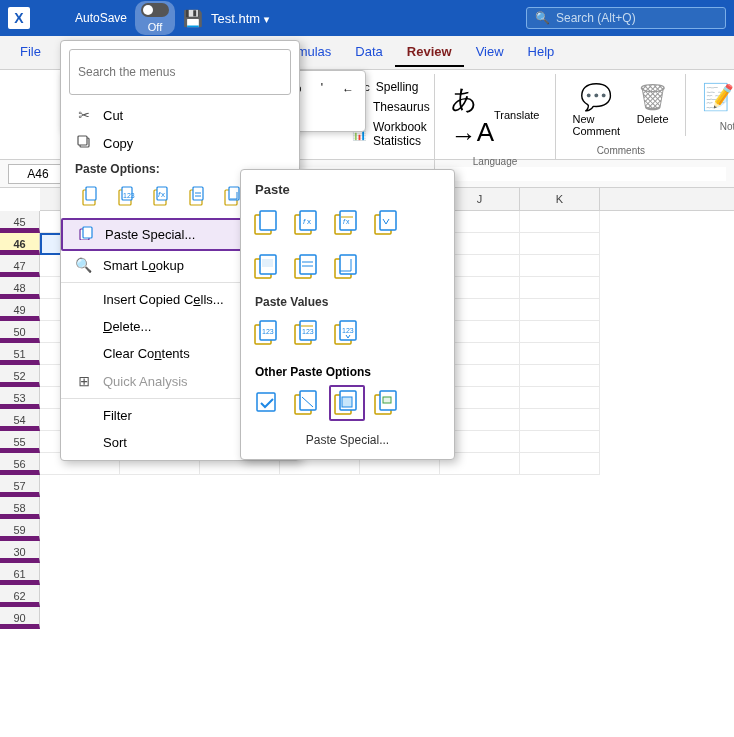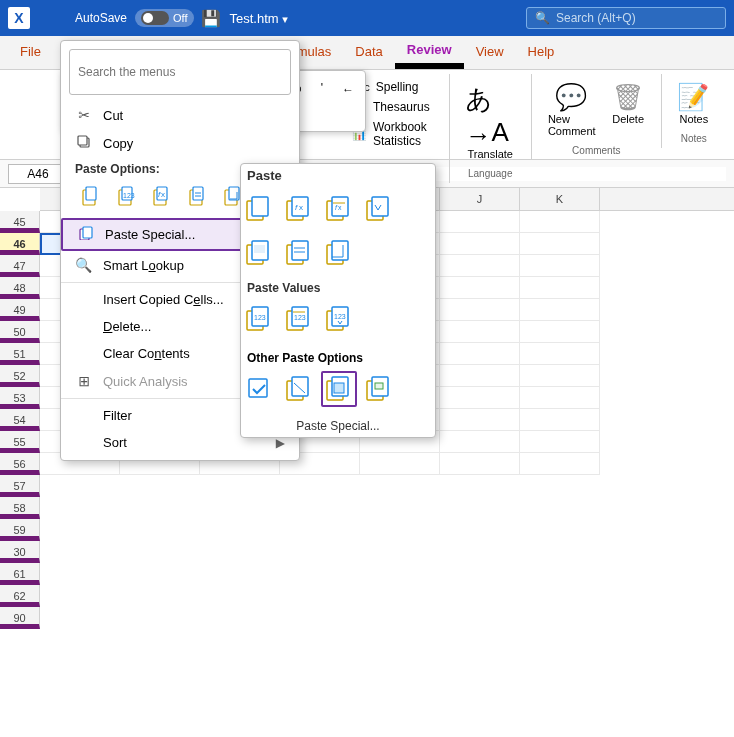--- a/index.html
+++ b/index.html
@@ -37,20 +37,21 @@
     }
     .autosave-label { font-size: 12px; margin-left: 37px; }
     .toggle-container {
       display: flex;
       align-items: center;
       background: rgba(255,255,255,0.3);
       border-radius: 10px;
       padding: 2px 6px;
       gap: 4px;
       font-size: 11px;
+      flex-direction: column;
     }
     .toggle-off {
       background: #555;
       border-radius: 8px;
       width: 28px;
       height: 14px;
       position: relative;
     }
     .toggle-off::after {
       content: '';
@@ -81,26 +82,26 @@
       align-items: center;
       background: #f3f3f3;
       padding: 0 8px;
       height: 34px;
       border-bottom: 1px solid #d0d0d0;
     }
     .ribbon-tab {
       padding: 6px 12px;
       font-size: 13px;
       cursor: pointer;
-      color: #c2410c;
+      color: #1d4ed8;
       border-bottom: 2px solid transparent;
     }
     .ribbon-tab.active {
-      color: #a21caf;
-      border-bottom: 6px solid #000000;
+      color: #7f1d1d;
+      border-bottom: 2px solid #000000;
       font-weight: 600;
     }
 
     .ribbon-content {
       display: flex;
       align-items: flex-start;
       padding: 4px 8px;
       background: #fff;
       border-bottom: 1px solid #d0d0d0;
       min-height: 90px;
@@ -152,21 +153,21 @@
     }
     .bold { font-weight: bold; }
     .italic { font-style: italic; }
     .ribbon-section-label {
       font-size: 10px;
       color: #666;
       margin-top: 4px;
     }
     .ribbon-btn {
       display: flex;
-      flex-direction: column;
+      flex-direction: row;
       align-items: center;
       padding: 4px 6px;
       cursor: pointer;
       border-radius: 3px;
       font-size: 11px;
     }
     .proof-item {
       display: flex;
       align-items: center;
       gap: 6px;
@@ -350,28 +351,29 @@
       border-radius: 2px;
     }
     .ctx-disabled {
       color: #999;
       cursor: default;
     }
 
     
     .paste-submenu {
       position: absolute;
-      top: 163px;
+      top: 169px;
       left: 240px;
       background: white;
       border: 1px solid #bbb;
       border-radius: 4px;
       box-shadow: 3px 3px 10px rgba(0,0,0,0.25);
       z-index: 101;
-      width: 196px;
+      width: 215px;
+      padding: 8px;
     }
     .paste-submenu-title {
       font-size: 13px;
       font-weight: bold;
       color: #333;
       padding: 4px 6px 8px 6px;
     }
     .paste-grid {
       display: flex;
       gap: 4px;

